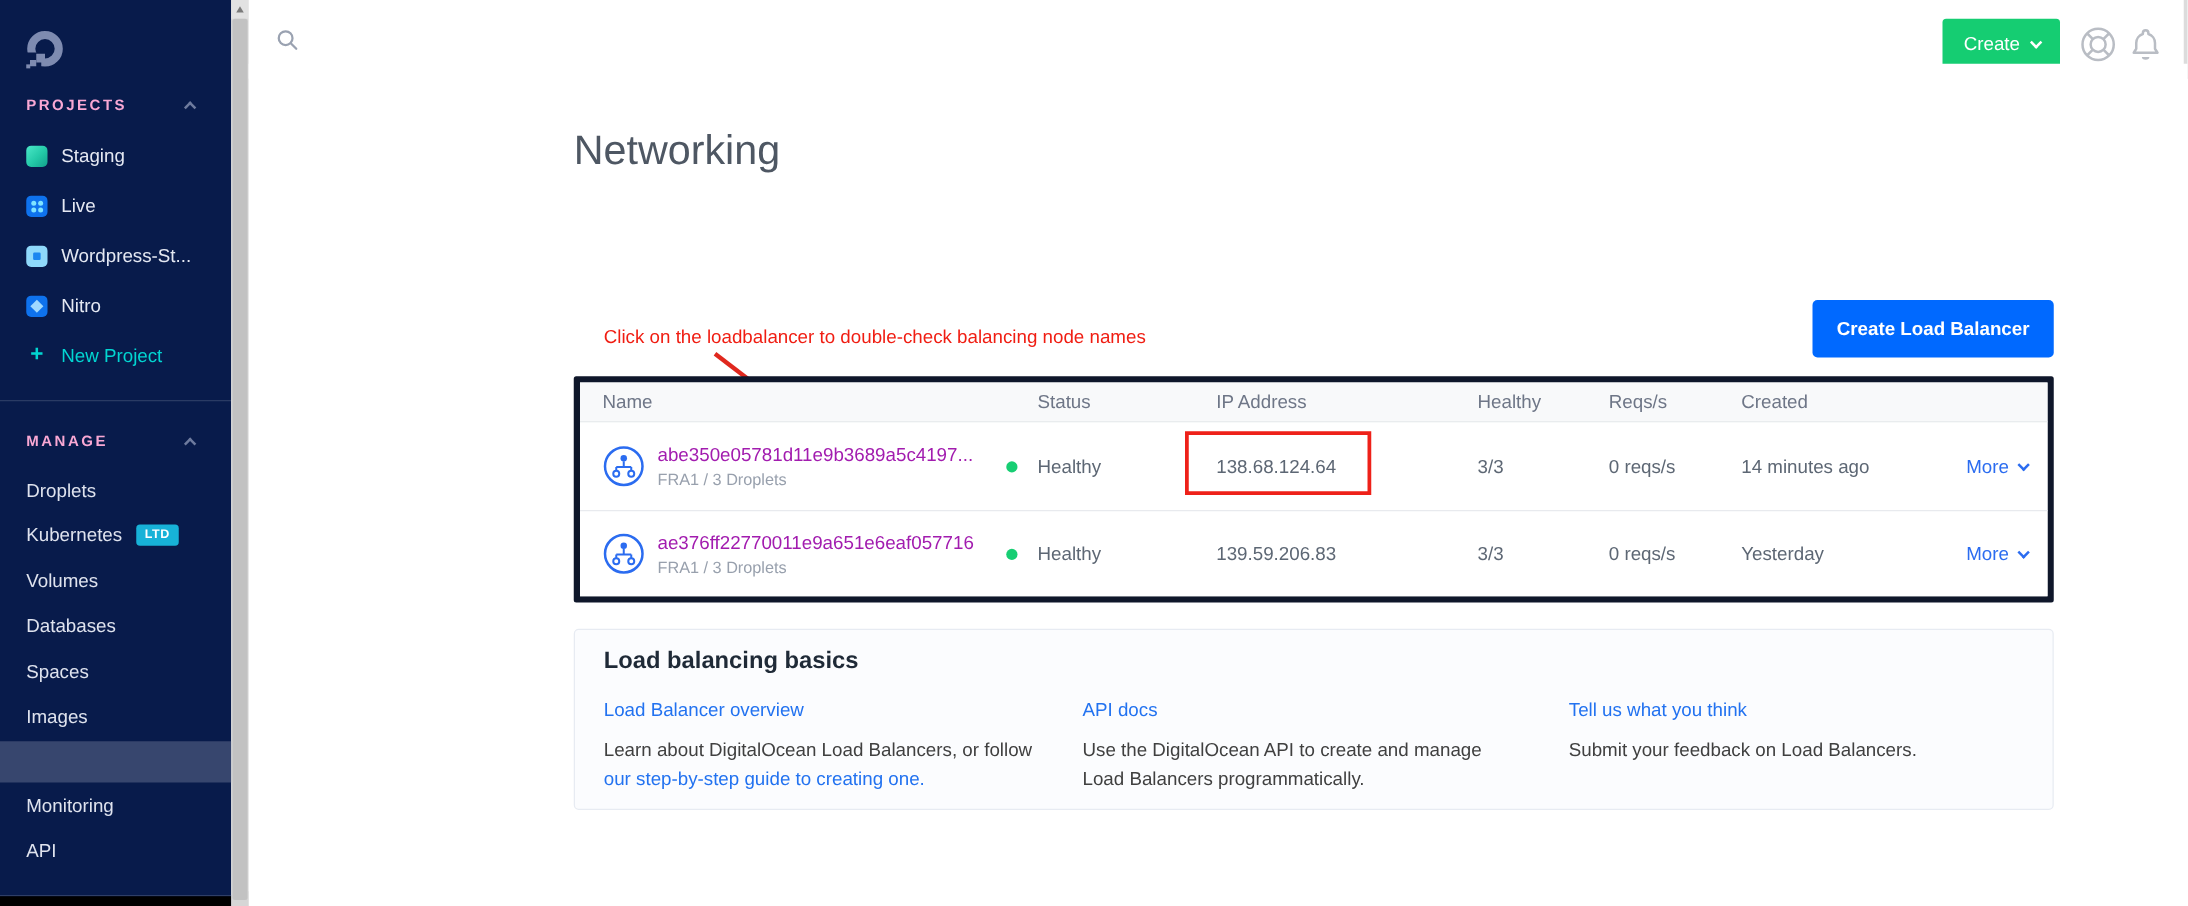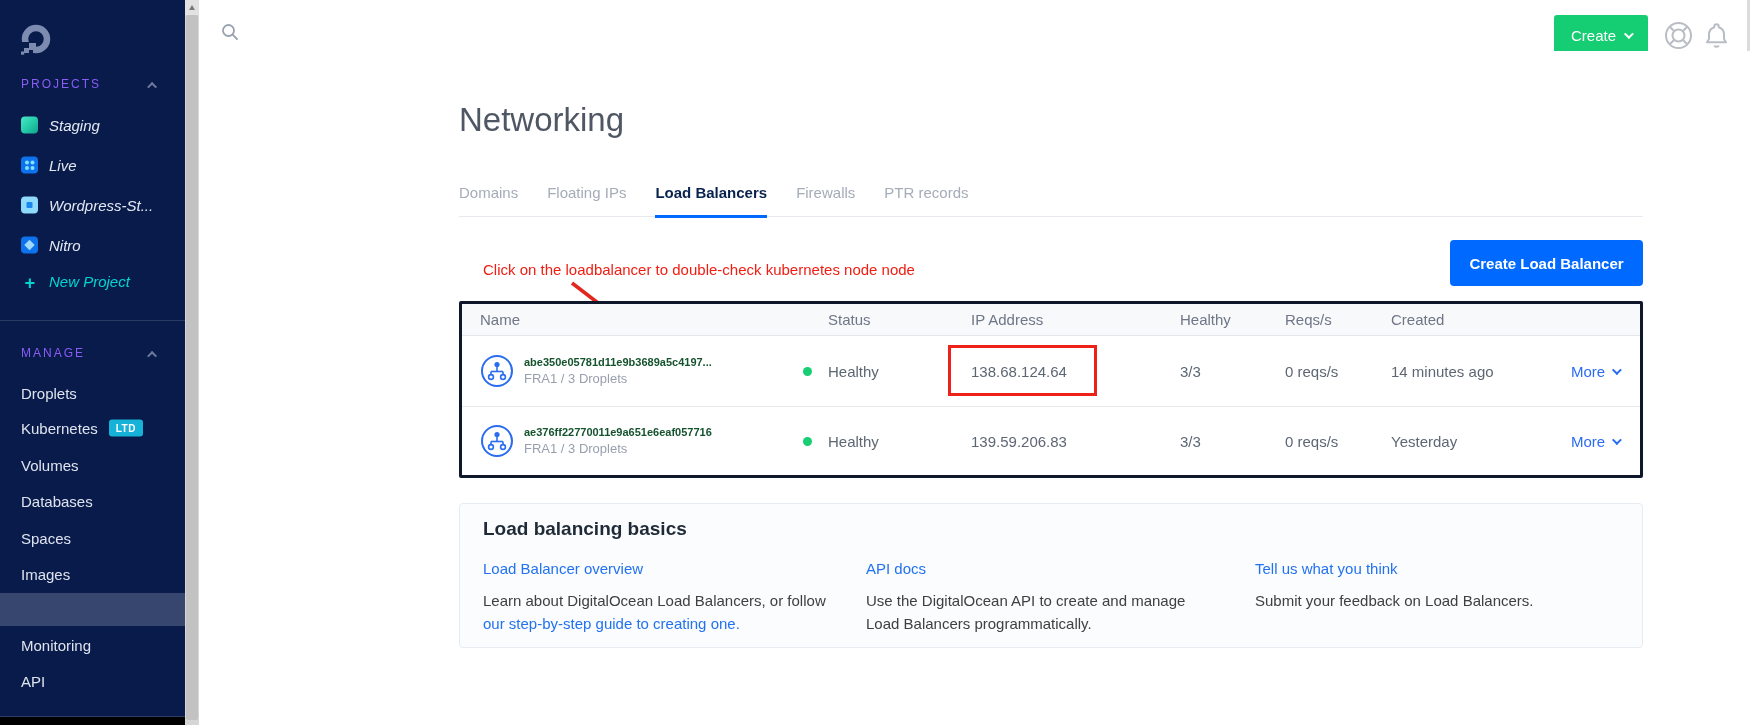--- a/index.html
+++ b/index.html
@@ -6,25 +6,25 @@
   html,body { width:1750px; height:725px; overflow:hidden; background:#fff;
               font-family:"Liberation Sans","DejaVu Sans",sans-serif; }
   .chev { display:inline-block; width:7px; height:7px; border-right:2px solid currentColor;
           border-bottom:2px solid currentColor; }
   .chev.down { transform:rotate(45deg) translateY(-2px); }
   .chev.up   { transform:rotate(-135deg) translateY(-2px); }
 
   
   #sidebar { position:absolute; left:0; top:0; width:185px; height:725px; background:#081B4B; }
   #logo { position:absolute; left:20px; top:24px; width:32px; height:32px; }
-  .sec-head { position:absolute; left:21px; color:#8b5cf6; font-size:12px; letter-spacing:2px;
-              font-weight:normal; transform:translateY(-50%); }
+  .sec-head { position:absolute; left:21px; color:#f9a8d4; font-size:12px; letter-spacing:2px;
+              font-weight:bold; transform:translateY(-50%); }
   .sec-chev { position:absolute; left:150px; color:#6e7b9e; transform:translateY(-50%); }
-  .proj-item { position:absolute; left:21px; display:flex; align-items:flex-start; gap:11px;
-               transform:translateY(-50%); color:#e4e8f2; font-size:15px; cursor:pointer;font-style:italic; }
+  .proj-item { position:absolute; left:21px; display:flex; align-items:flex-end; gap:11px;
+               transform:translateY(-50%); color:#e4e8f2; font-size:15px; cursor:pointer; }
   .proj-icon { width:17px; height:17px; border-radius:4px; flex:0 0 auto; position:relative; overflow:hidden; }
   .manage-item { position:absolute; left:21px; transform:translateY(-50%); color:#dfe3ee;
                  font-size:15px; cursor:pointer; display:flex; align-items:center; }
   #active-band { position:absolute; left:0; top:593px; width:185px; height:33px; background:#37466E; }
   #nav-divider { position:absolute; left:0; top:320px; width:185px; height:1px; background:rgba(255,255,255,.14); }
   #new-project { color:#02d5d1; }
   #new-project .plus { font-size:18px; font-weight:bold; width:17px; text-align:center; }
   .ltd-badge { background:#17B2D8; color:#fff; font-size:10px; font-weight:bold; letter-spacing:.5px;
                border-radius:3px; padding:3px 7px; margin-left:11px; }
   #sidebar-bottom-line { position:absolute; left:0; top:716px; width:185px; height:1px; background:#2e3e66; }
@@ -64,31 +64,31 @@
   .tab { font-size:15px; color:#a5acb8; padding-bottom:14px; cursor:pointer; }
   .tab.active { color:#08224e; font-weight:bold; border-bottom:3px solid #0069ff; margin-bottom:-2px; }
 
   #annotation { position:absolute; left:284px; top:210px; font-size:15px; color:#f01d12; }
   #anno-arrow { position:absolute; left:358px; top:222px; }
   #create-lb-btn { position:absolute; left:1251px; top:189px; width:193px; height:46px; background:#0069ff;
                    border:none; border-radius:4px; color:#fff; font-size:15px; font-weight:bold; cursor:pointer;
                    font-family:"Liberation Sans","DejaVu Sans",sans-serif; }
 
   
-  #lb-table { position:absolute; left:260px; top:250px; width:1184px; border:3px solid #0f172a;
+  #lb-table { position:absolute; left:260px; top:250px; width:1184px; border:5px solid #0f172a;
               border-radius:2px; background:#fff; }
   .t-grid { display:grid; grid-template-columns:323px 168px 209px 105px 106px 180px 1fr;
             align-items:center; padding-left:18px; }
   #t-head { height:32px; background:#f8f9fa; border-bottom:1px solid #e3e7ea;
             color:#6e7687; font-size:15px; }
   #t-head .h-status { padding-left:25px; }
   .t-row { height:70px; font-size:15px; color:#5d6774; background:#fff; }
   .t-row + .t-row { border-top:1px solid #e8eaee; }
   .name-cell { display:flex; align-items:center; gap:10px; }
-  .lb-name { color:#14532d; font-weight:bold; font-size:11px; cursor:pointer; }
+  .lb-name { color:#a21caf; font-weight:normal; font-size:15px; cursor:pointer; }
   .lb-sub { color:#98a0ad; font-size:13px; margin-top:3px; }
   .status-cell { display:flex; align-items:center; gap:16px; }
   .dot { width:9px; height:9px; border-radius:50%; background:#17ce73; }
   .more-cell { text-align:right; padding-right:22px; }
   .more-link { color:#2b6cf0; cursor:pointer; display:inline-flex; align-items:center; gap:7px; font-size:15px; }
 
   #red-box { position:absolute; left:749px; top:294px; width:149px; height:51px;
              border:3px solid #ee2119; z-index:5; }
 
   
@@ -220,29 +220,22 @@
   <svg class="top-icon" id="bell-icon" viewBox="0 0 29 29">
     <path d="M14.5 3.2 a2.2 2.2 0 0 1 2.2 2.2 v0.8 a7.5 7.5 0 0 1 5.3 7.2 v4.6 l2 3.2 h-19 l2-3.2 v-4.6 a7.5 7.5 0 0 1 5.3-7.2 v-0.8 a2.2 2.2 0 0 1 2.2-2.2 z" fill="none" stroke="#b9bdc4" stroke-width="2" stroke-linejoin="round"></path>
     <path d="M11.5 24.5 a3 2.2 0 0 0 6 0 z" fill="#b9bdc4"></path>
   </svg>
   <div id="right-strip"></div>
 </div>
 
 <div id="content">
   <div id="page-title">Networking</div>
 
-  <div id="tabs">
-    <div class="tab">Domains</div>
-    <div class="tab">Floating IPs</div>
-    <div class="tab active">Load Balancers</div>
-    <div class="tab">Firewalls</div>
-    <div class="tab">PTR records</div>
-  </div>
-
-  <div id="annotation">Click on the loadbalancer to double-check kubernetes node node</div>
+
+  <div id="annotation">Click on the loadbalancer to double-check balancing node names</div>
   <svg id="anno-arrow" width="120" height="85">
     <defs>
       <marker id="ah" markerWidth="9" markerHeight="9" refX="6" refY="4.5" orient="auto">
         <path d="M0,0 L9,4.5 L0,9 z" fill="#e0281e"></path>
       </marker>
     </defs>
     <line x1="15" y1="10" x2="88" y2="66" stroke="#e0281e" stroke-width="3.5" marker-end="url(#ah)"></line>
   </svg>
 
   <button id="create-lb-btn">Create Load Balancer</button>

